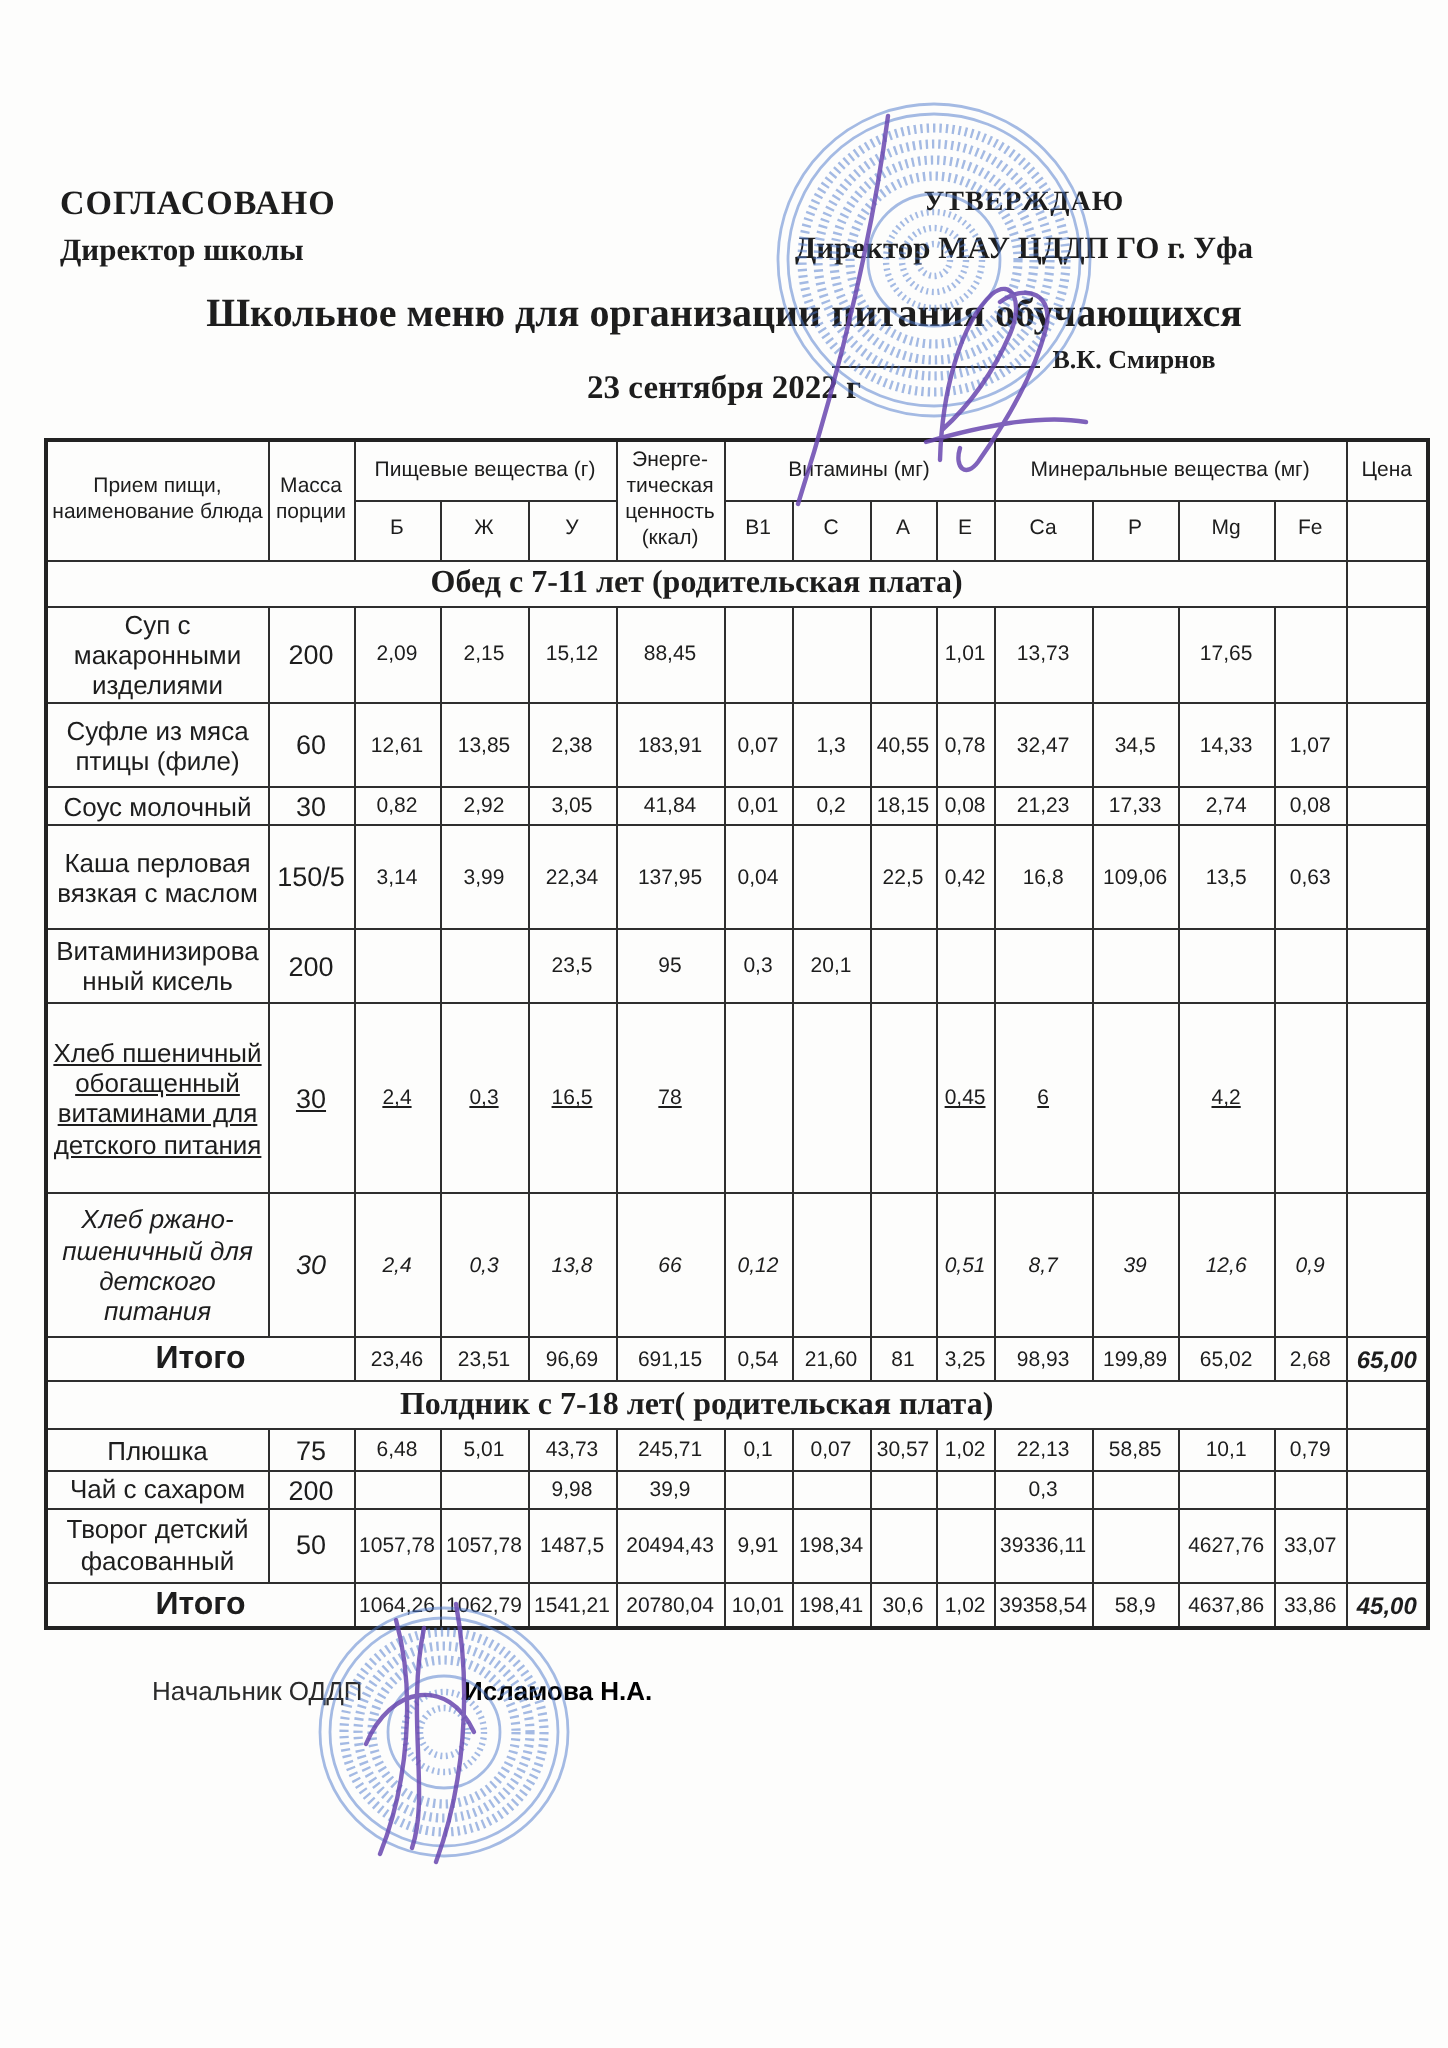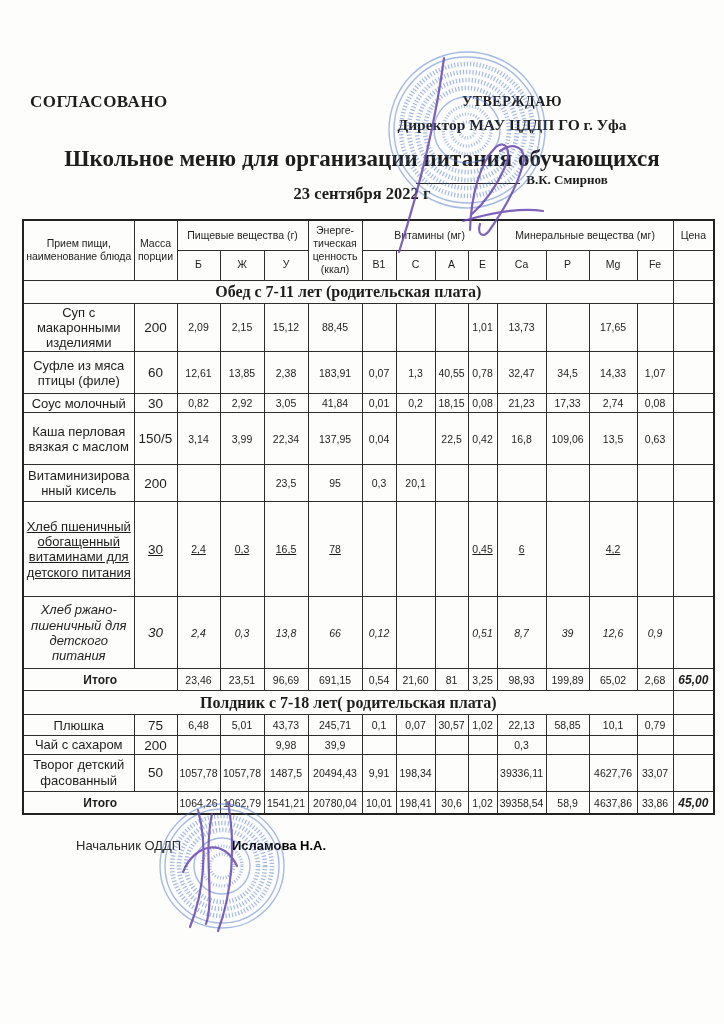--- a/index.html
+++ b/index.html
@@ -10,39 +10,39 @@
   .serif{font-family:"Liberation Serif",serif;font-weight:bold;}
   
   .hdr-left{position:absolute;left:30px;top:90px;line-height:24px;}
   .hdr-left .l1{font-size:17px;letter-spacing:.5px;}
   .hdr-left .l2{font-size:15.5px;}
   .hdr-right{position:absolute;left:383px;top:62px;width:258px;text-align:center;line-height:23px;}
   .hdr-right .l1{font-size:14px;letter-spacing:.5px;margin-top:28px;}
   .hdr-right .l2{font-size:15.5px;white-space:nowrap;}
   .hdr-right .l3{font-size:13px;margin-top:32px;}
   .uline{display:inline-block;width:104px;border-bottom:1.4px solid #222;height:13px;margin-right:6px;}
-  .doc-title{position:absolute;left:0;top:146px;width:100%;text-align:center;font-size:23px;}
+  .doc-title{position:absolute;left:0;top:146px;width:100%;text-align:center;font-size:20px;}
   .doc-date{position:absolute;left:0;top:184px;width:100%;text-align:center;font-size:16.5px;}
   
   table.menu{
     position:absolute;left:22px;top:219px;width:690px;
     border-collapse:collapse;table-layout:fixed;
     border:2px solid #222;
   }
   .menu th,.menu td{
     border:1px solid #2e2e2e;padding:1px 2px;text-align:center;
     vertical-align:middle;overflow:hidden;
   }
   .menu thead th{font-weight:normal;font-size:10.5px;line-height:1.25;}
   .menu thead tr{height:30px;}
   .name-cell{text-align:left;font-size:13px;padding-left:4px;line-height:1.18;overflow-wrap:break-word;word-break:break-word;}
   .mass-cell{font-size:13.5px;}
   .num-cell{font-size:10.5px;}
   .section-title{font-family:"Liberation Serif",serif;font-weight:bold;font-size:16px;}
-  .total-label{text-align:left;font-weight:bold;font-size:12px;padding-left:4px;}
+  .total-label{text-align:left;font-weight:bold;font-size:16px;padding-left:4px;}
   .price-cell{font-weight:bold;font-size:12px;font-style:italic;}
   
   #menu-body tr:nth-child(1){height:23px;}
   #menu-body tr:nth-child(2){height:44px;}
   #menu-body tr:nth-child(3){height:42px;}
   #menu-body tr:nth-child(4){height:19px;}
   #menu-body tr:nth-child(5){height:52px;}
   #menu-body tr:nth-child(6){height:37px;padding-left:40px;}
   #menu-body tr:nth-child(7){height:95px;text-decoration:underline;}
   #menu-body tr:nth-child(8){height:72px;font-style:italic;}
@@ -63,20 +63,21 @@
   .stamp-band-thin{stroke-width:3.2;stroke-dasharray:1 1.8;}
   .sig{fill:none;stroke:#6a48b0;stroke-width:2.2;stroke-linecap:round;stroke-linejoin:round;}
 </style>
 </head>
 <body>
 
 <div class="page">
 
   <div class="hdr-left serif">
     <div class="l1">СОГЛАСОВАНО</div>
+    <div class="l2">Директор школы</div>
   </div>
 
   <div class="hdr-right serif">
     <div class="l1">УТВЕРЖДАЮ</div>
     <div class="l2">Директор МАУ ЦДДП ГО г. Уфа</div>
     <div class="l3"><span class="uline"></span><span>В.К. Смирнов</span></div>
   </div>
 
   <div class="doc-title serif">Школьное меню для организации питания обучающихся</div>
   <div class="doc-date serif">23 сентября 2022 г</div>

